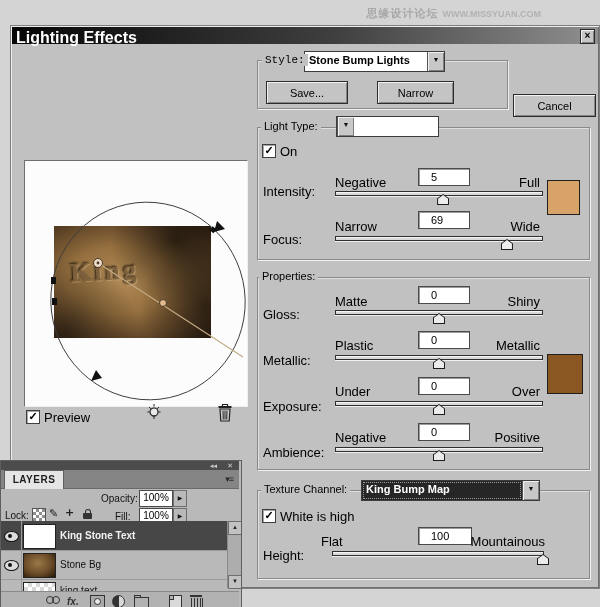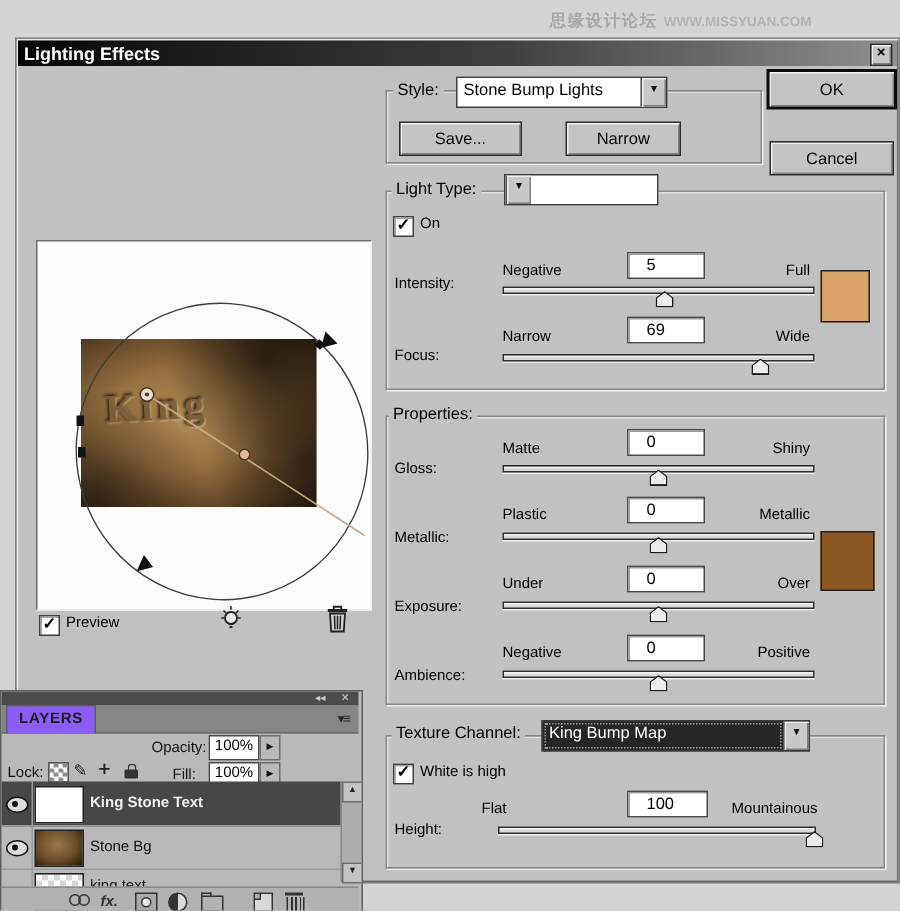--- a/index.html
+++ b/index.html
@@ -1,34 +1,34 @@
 <!DOCTYPE html>
 <html><head>
 <meta charset="utf-8">
 <style>
   html,body{margin:0;padding:0;}
   body{width:600px;height:607px;overflow:hidden;background:#d4d4d4;
        font-family:"Liberation Sans",sans-serif;color:#000;}
   .stage{position:relative;width:544px;height:607px;}
-  .abs{position:absolute;}
-  .lbl{position:absolute;font-size:10px;white-space:nowrap;}
+  .abs{position:absolute;font-weight:bold;}
+  .lbl{position:absolute;font-size:13px;white-space:nowrap;}
   .grpwrap{display:contents;}
 
   
   .watermark{position:absolute;top:6px;right:3px;color:#a9a7a9;font-weight:bold;
              font-size:11px;letter-spacing:1px;white-space:nowrap;}
   .watermark .wm-url{font-size:9px;letter-spacing:0;font-weight:bold;color:#b3b1b3;}
 
   
   .dialog{position:absolute;left:10px;top:25px;width:588px;height:562px;background:#c1c1c1;
           border:1px solid #7e7e7e;
           box-shadow:inset 1px 1px 0 #ededed, inset -1px -1px 0 #6f6f6f;}
   .titlebar{position:absolute;left:12px;top:27px;width:586px;height:17px;
             background:linear-gradient(90deg,#060606,#3f3f3f 55%,#8f8f8f);}
-  .title-text{position:absolute;left:4px;top:2px;color:#fff;font-size:12px;font-weight:bold;}
+  .title-text{position:absolute;left:4px;top:2px;color:#fff;font-size:16px;font-weight:bold;}
   .close-btn{position:absolute;left:568px;top:2px;width:13px;height:13px;background:#c6c6c6;
              border:1px solid #2b2b2b;box-shadow:inset 1px 1px 0 #f0f0f0, inset -1px -1px 0 #808080;
              font-size:10px;font-weight:bold;line-height:12px;text-align:center;cursor:default;}
 
   
   .grp{position:absolute;border:1px solid #898989;
        box-shadow:1px 1px 0 rgba(248,248,248,.85), inset 1px 1px 0 rgba(248,248,248,.55);}
   .legend{position:absolute;font-size:11px;background:#c1c1c1;padding:0 3px;white-space:nowrap;z-index:3;}
 
   
@@ -84,21 +84,21 @@
   
   .bulb-svg,.trash-svg{position:absolute;}
 
   
   .lpanel{position:absolute;left:0;top:460px;width:240px;height:147px;background:#b9b9b9;
           border:1px solid #5e5e5e;overflow:hidden;z-index:10;font-size:10px;}
   .lp-topbar{position:absolute;left:0;top:0;width:238px;height:9px;background:#4c4c4c;}
   .lp-topbar .mini{position:absolute;top:0;color:#cfcfcf;font-size:7px;line-height:9px;}
   .lp-tabrow{position:absolute;left:0;top:9px;width:238px;height:18px;background:#858585;
              border-bottom:1px solid #6a6a6a;}
-  .lp-tab{position:absolute;left:3px;top:0;width:58px;height:18px;background:#8b5cf6;
+  .lp-tab{position:absolute;left:3px;top:0;width:58px;height:18px;background:#e5e5e5;
           border:1px solid #5f5f5f;border-bottom:none;font-size:10px;font-weight:bold;color:#1c1c1c;
           text-align:center;line-height:18px;letter-spacing:.5px;}
   .lp-menu{position:absolute;right:6px;top:4px;color:#2a2a2a;font-size:9px;letter-spacing:-1px;}
   .lp-combo{position:absolute;left:5px;top:29px;width:89px;height:16px;background:#fff;
             border:1px solid #4a4a4a;display:flex;}
   .lp-combo .combo-text{font-size:10px;padding:2px 0 0 3px;}
   .lp-combo .combo-btn{width:13px;line-height:14px;}
   .lp-box{position:absolute;width:32px;height:15px;background:#fff;border:1px solid #4a4a4a;
           font-size:10px;text-align:center;line-height:14px;}
   .lp-spin{position:absolute;width:12px;height:15px;background:#b9b9b9;border:1px solid #6e6e6e;
@@ -166,37 +166,34 @@
 
   
   <div class="titlebar">
     <span class="title-text">Lighting Effects</span>
     <span class="close-btn">×</span>
   </div>
 
   
   <div class="grpwrap">
     <div class="grp" style="left:257px;top:60px;width:249px;height:47px;"></div>
-    <span class="legend" style="left:262px;top:54px;">Style:</span>
+    <span class="legend" style="left:262px;top:54px;font-family:Liberation Mono, monospace;">Style:</span>
     <div class="combo abs" style="left:304px;top:51px;width:139px;height:19px;">
       <span class="combo-text">Stone Bump Lights</span>
       <span class="combo-btn">▼</span>
     </div>
     <div class="btn" style="left:266px;top:81px;width:80px;height:21px;">
       <span>Save...</span>
     </div>
     <div class="btn" style="left:377px;top:81px;width:75px;height:21px;">
       <span>Narrow</span>
     </div>
   </div>
 
   
-  <div class="btn btn-default" style="left:511px;top:46px;width:83px;height:23px;">
-    <span>OK</span>
-  </div>
   <div class="btn" style="left:513px;top:94px;width:81px;height:21px;">
     <span>Cancel</span>
   </div>
 
   
   <div class="grpwrap">
     <div class="grp" style="left:257px;top:127px;width:331px;height:131px;"></div>
     <span class="legend" style="left:261px;top:120px;">Light Type:</span>
     <div class="combo abs" style="left:336px;top:116px;width:101px;height:19px;">
       <span class="combo-btn">▼</span>

